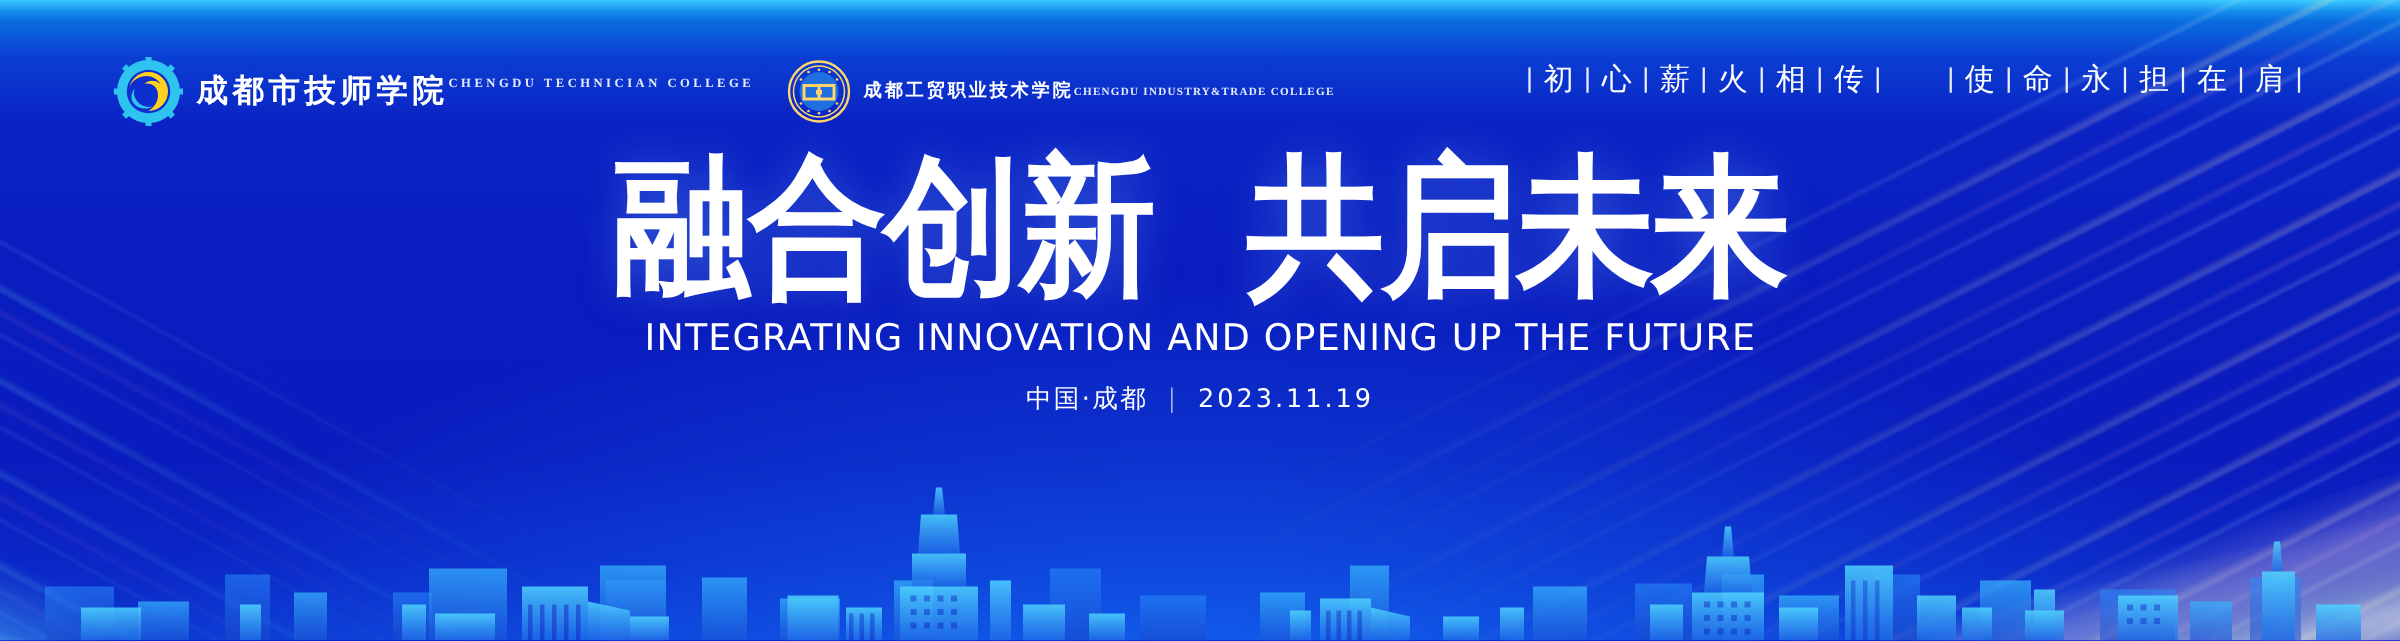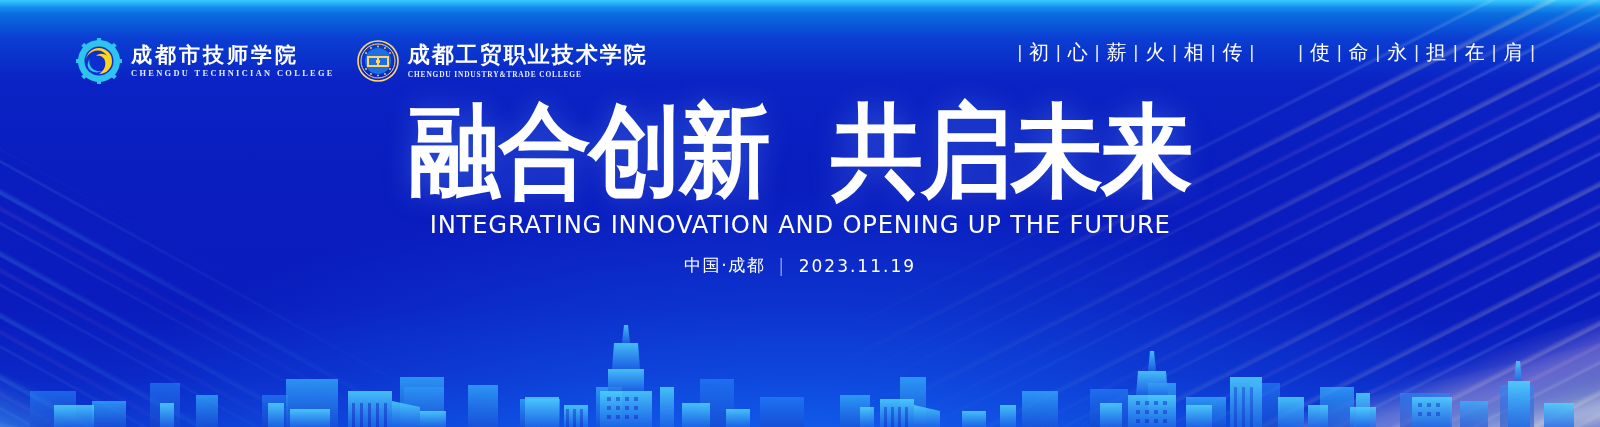--- a/index.html
+++ b/index.html
@@ -118,34 +118,34 @@
   .skyline svg { display:block; width:100%; height:110px; }
 
   
   .header {
     position:absolute; left:0; right:0; top:0; height:110px;
     display:flex; align-items:flex-start; justify-content:space-between;
     padding:38px 58px 0 76px;
   }
   .logos { display:flex; align-items:center; gap:22px; }
   .logo-unit { display:flex; align-items:center; gap:9px; }
-  .logo-text { display:flex; flex-direction:column; justify-content:center; }
+  .logo-text { display:flex; flex-direction:row; justify-content:center; }
   .logo-cn {
     color:#ffffff; font-weight:700; white-space:nowrap;
     font-family:"Liberation Serif","DejaVu Serif",serif;
     letter-spacing:3px;
   }
   .logo-en {
     color:#e4ecff; white-space:nowrap;
     font-family:"Liberation Serif","DejaVu Serif",serif;
     font-weight:700;
   }
   .lu1 .logo-cn { font-size:21px; line-height:1.12; }
   .lu1 .logo-en { font-size:8.4px; letter-spacing:2.35px; margin-top:2px; }
-  .lu2 .logo-cn { font-size:22px; line-height:1.12; letter-spacing:2px; }
+  .lu2 .logo-cn { font-size:12px; line-height:1.12; letter-spacing:2px; }
   .lu2 .logo-en { font-size:7.4px; letter-spacing:0.85px; margin-top:2px; }
 
   
   .emblem1 { position:relative; width:46px; height:46px; flex:0 0 46px; }
   
   .emblem2 { position:relative; width:42px; height:42px; flex:0 0 42px; }
 
   
   .slogan { display:flex; align-items:center; gap:30px; margin-top:4px; }
   .slogan-group { display:flex; align-items:center; }

